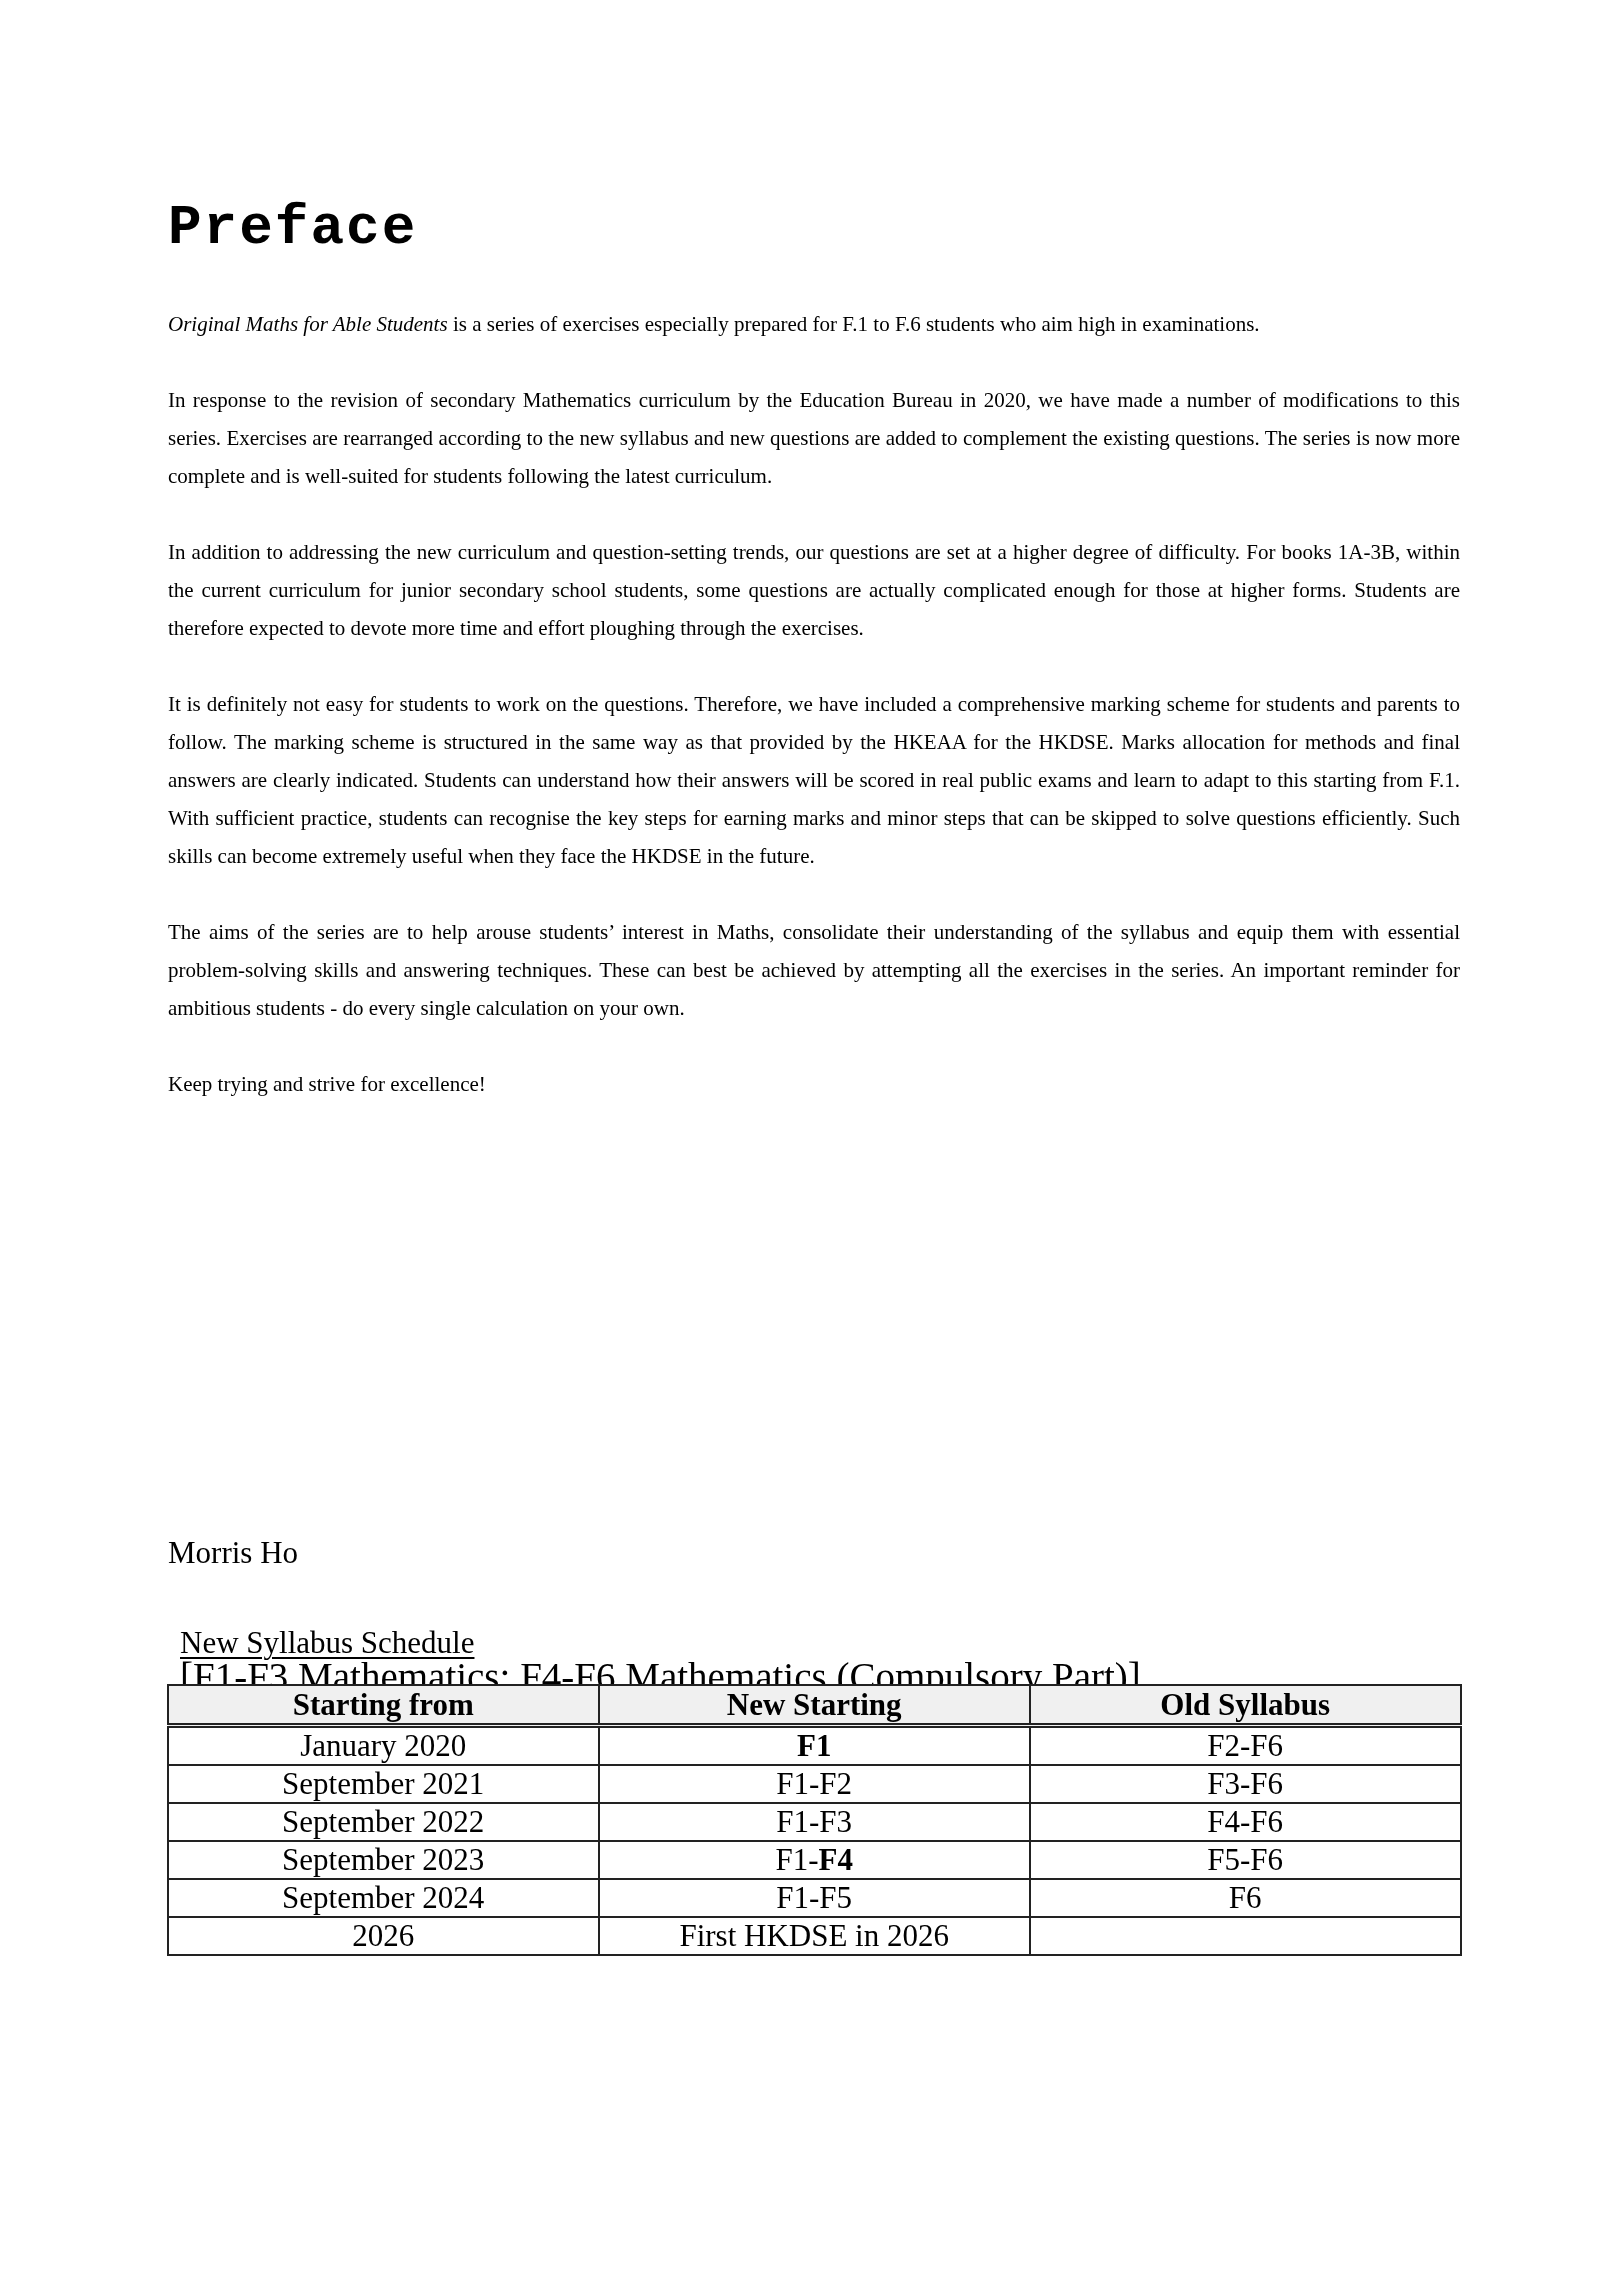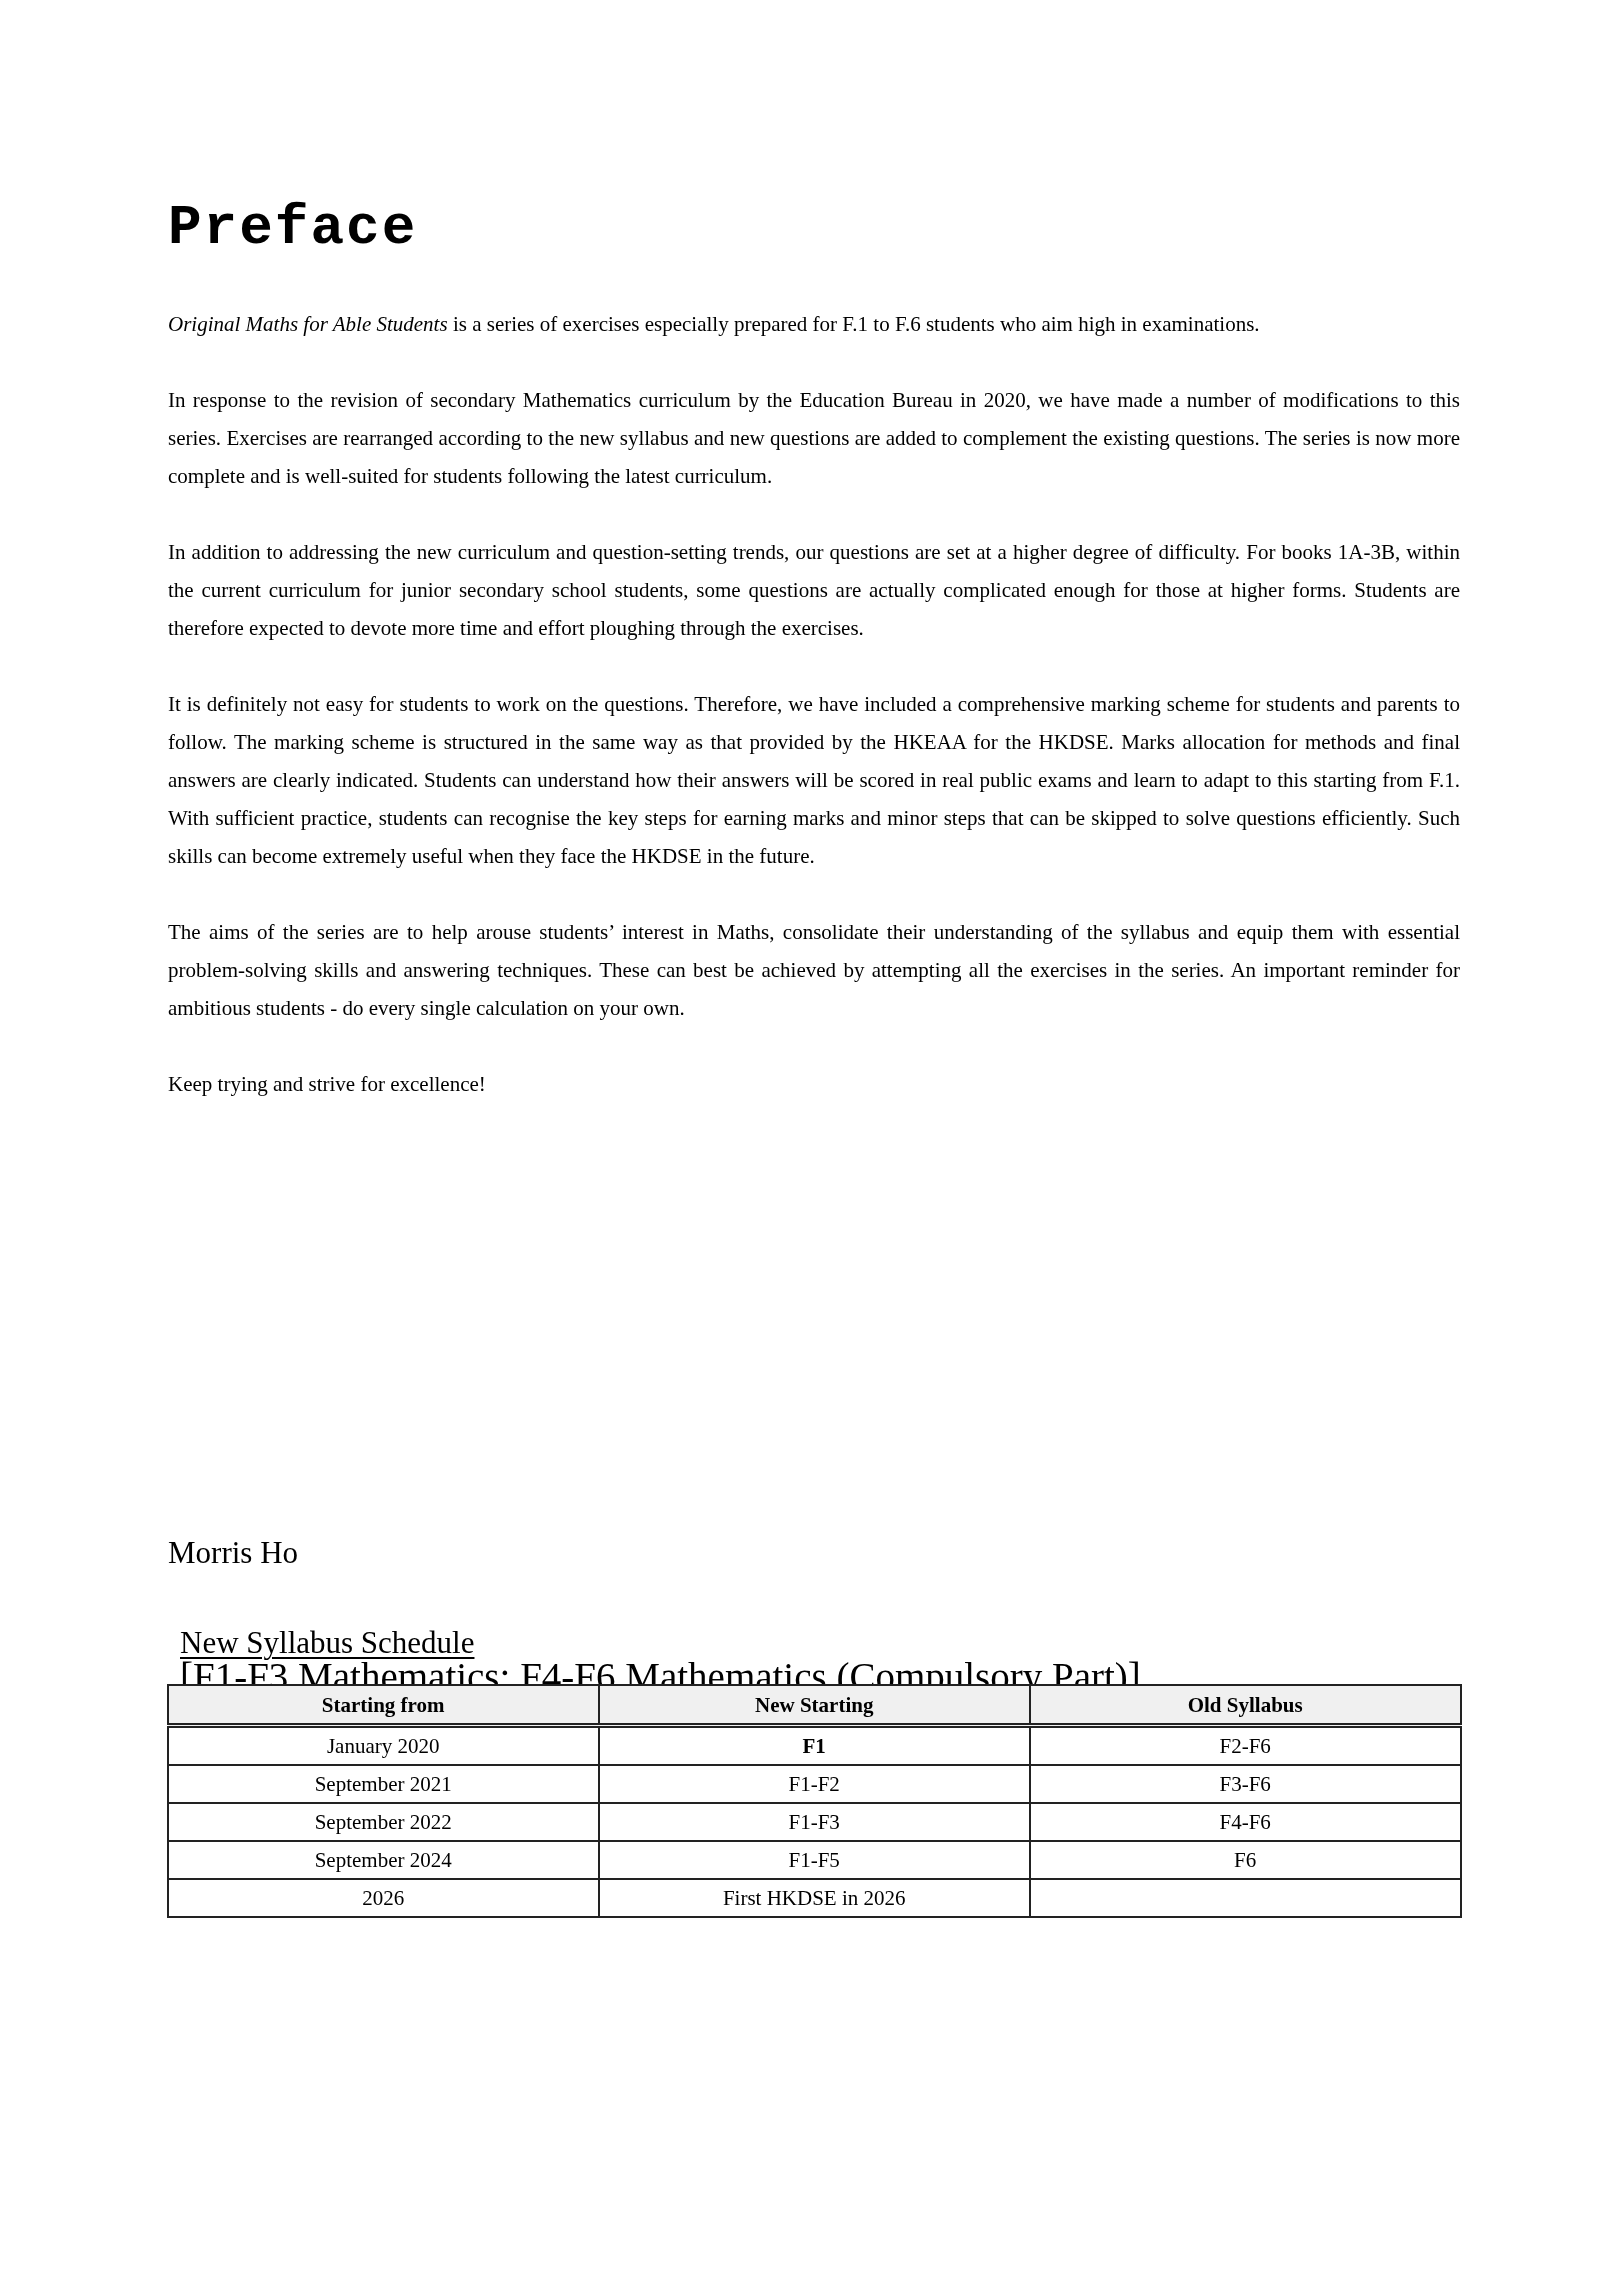--- a/index.html
+++ b/index.html
@@ -75,21 +75,21 @@
     font-size: 39px;
     line-height: 35px;
     margin: 12px;
   }
   .schedule-table {
     position: absolute;
     left: -1.3px;
     top: 1684px;
     width: 1292px;
     border-collapse: collapse;
-    font-size: 21px;
+    font-size: 31px;
     table-layout: fixed;
     border-radius: 27px;
   }
   .schedule-table th,
   .schedule-table td {
     border: 2px solid #222222;
     text-align: center;
     padding: 0;
     height: 36px;
     line-height: 36px;
@@ -147,20 +147,25 @@
         <td>September 2021</td>
         <td><span>F1-F2</span><span class="strong"></span></td>
         <td>F3-F6</td>
       </tr>
       <tr>
         <td>September 2022</td>
         <td><span>F1-F3</span><span class="strong"></span></td>
         <td>F4-F6</td>
       </tr>
       <tr>
+        <td>September 2023</td>
+        <td><span>F1-</span><span class="strong">F4</span></td>
+        <td>F5-F6</td>
+      </tr>
+      <tr>
         <td>September 2024</td>
         <td><span>F1-F5</span><span class="strong"></span></td>
         <td>F6</td>
       </tr>
       <tr>
         <td>2026</td>
         <td><span>First HKDSE in 2026</span><span class="strong"></span></td>
         <td></td>
       </tr>
     </tbody>

